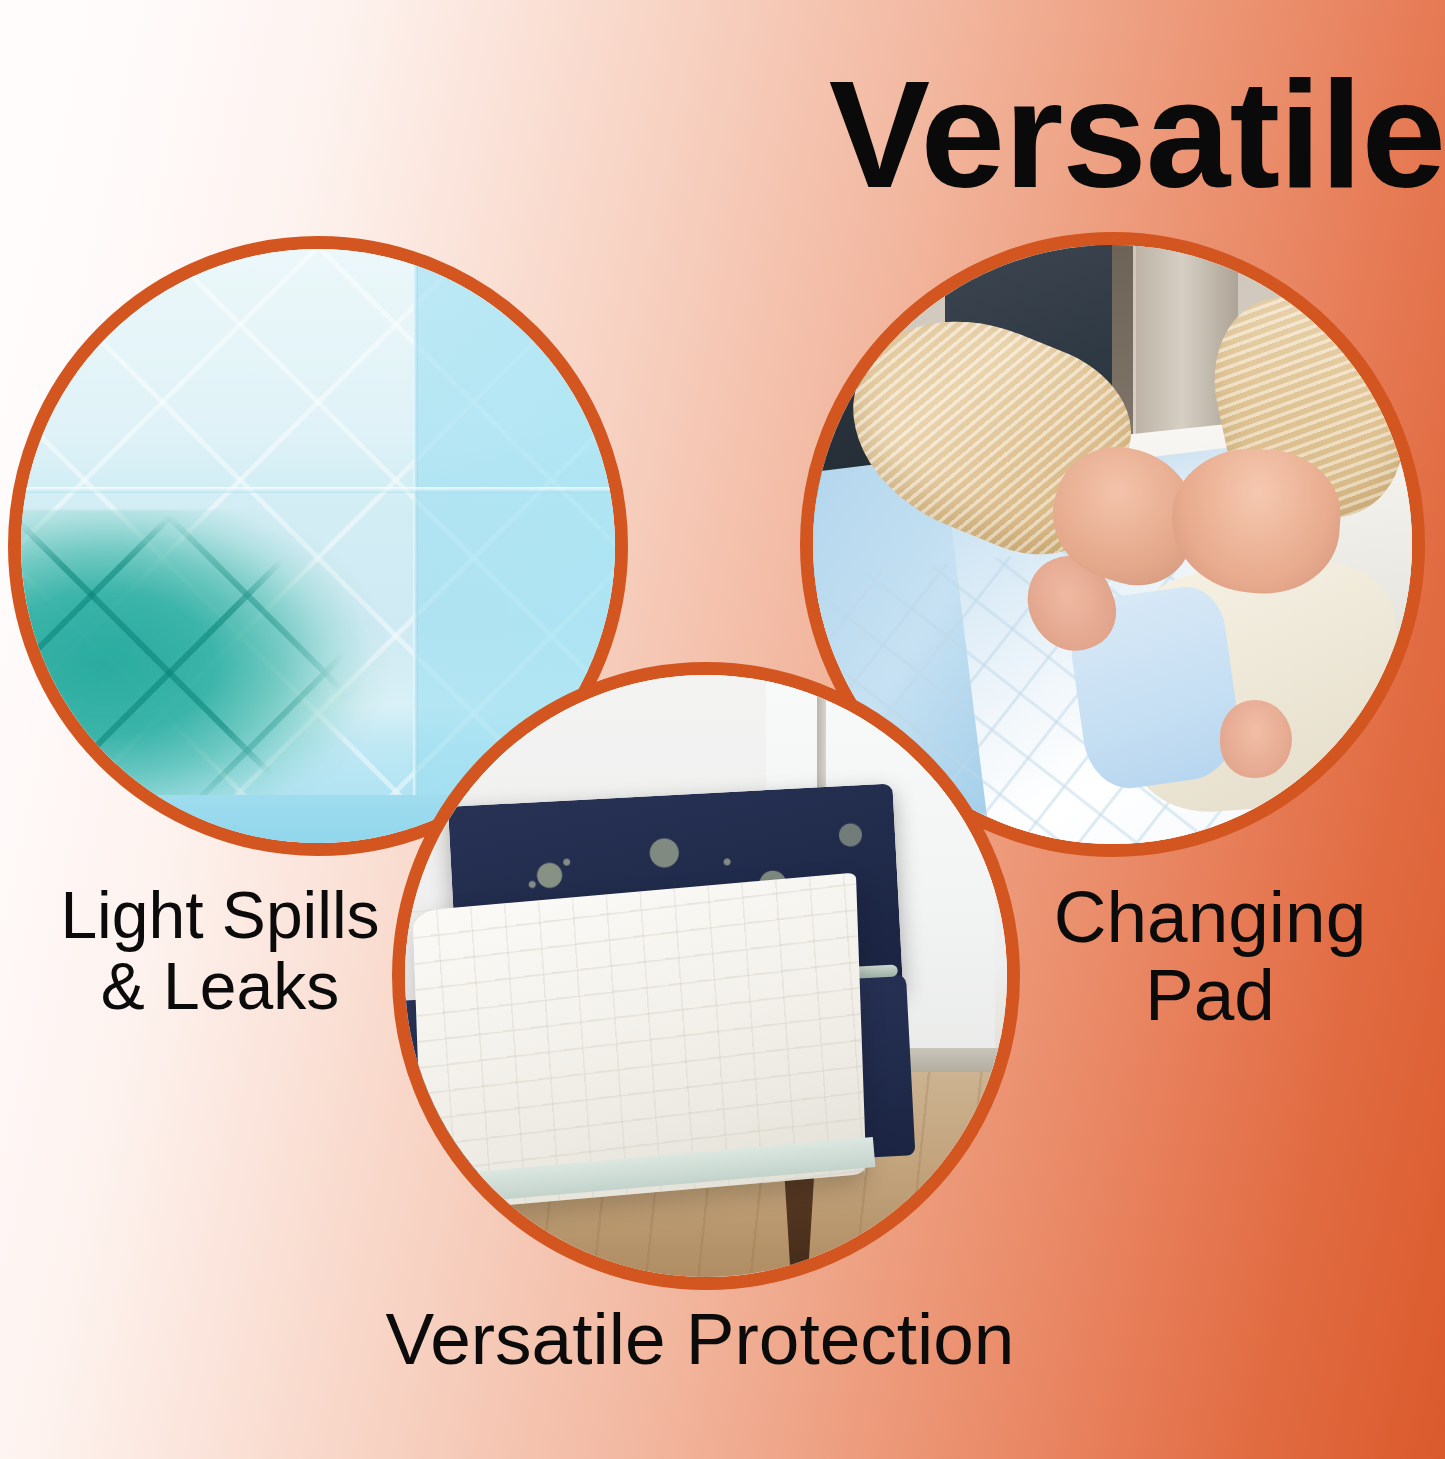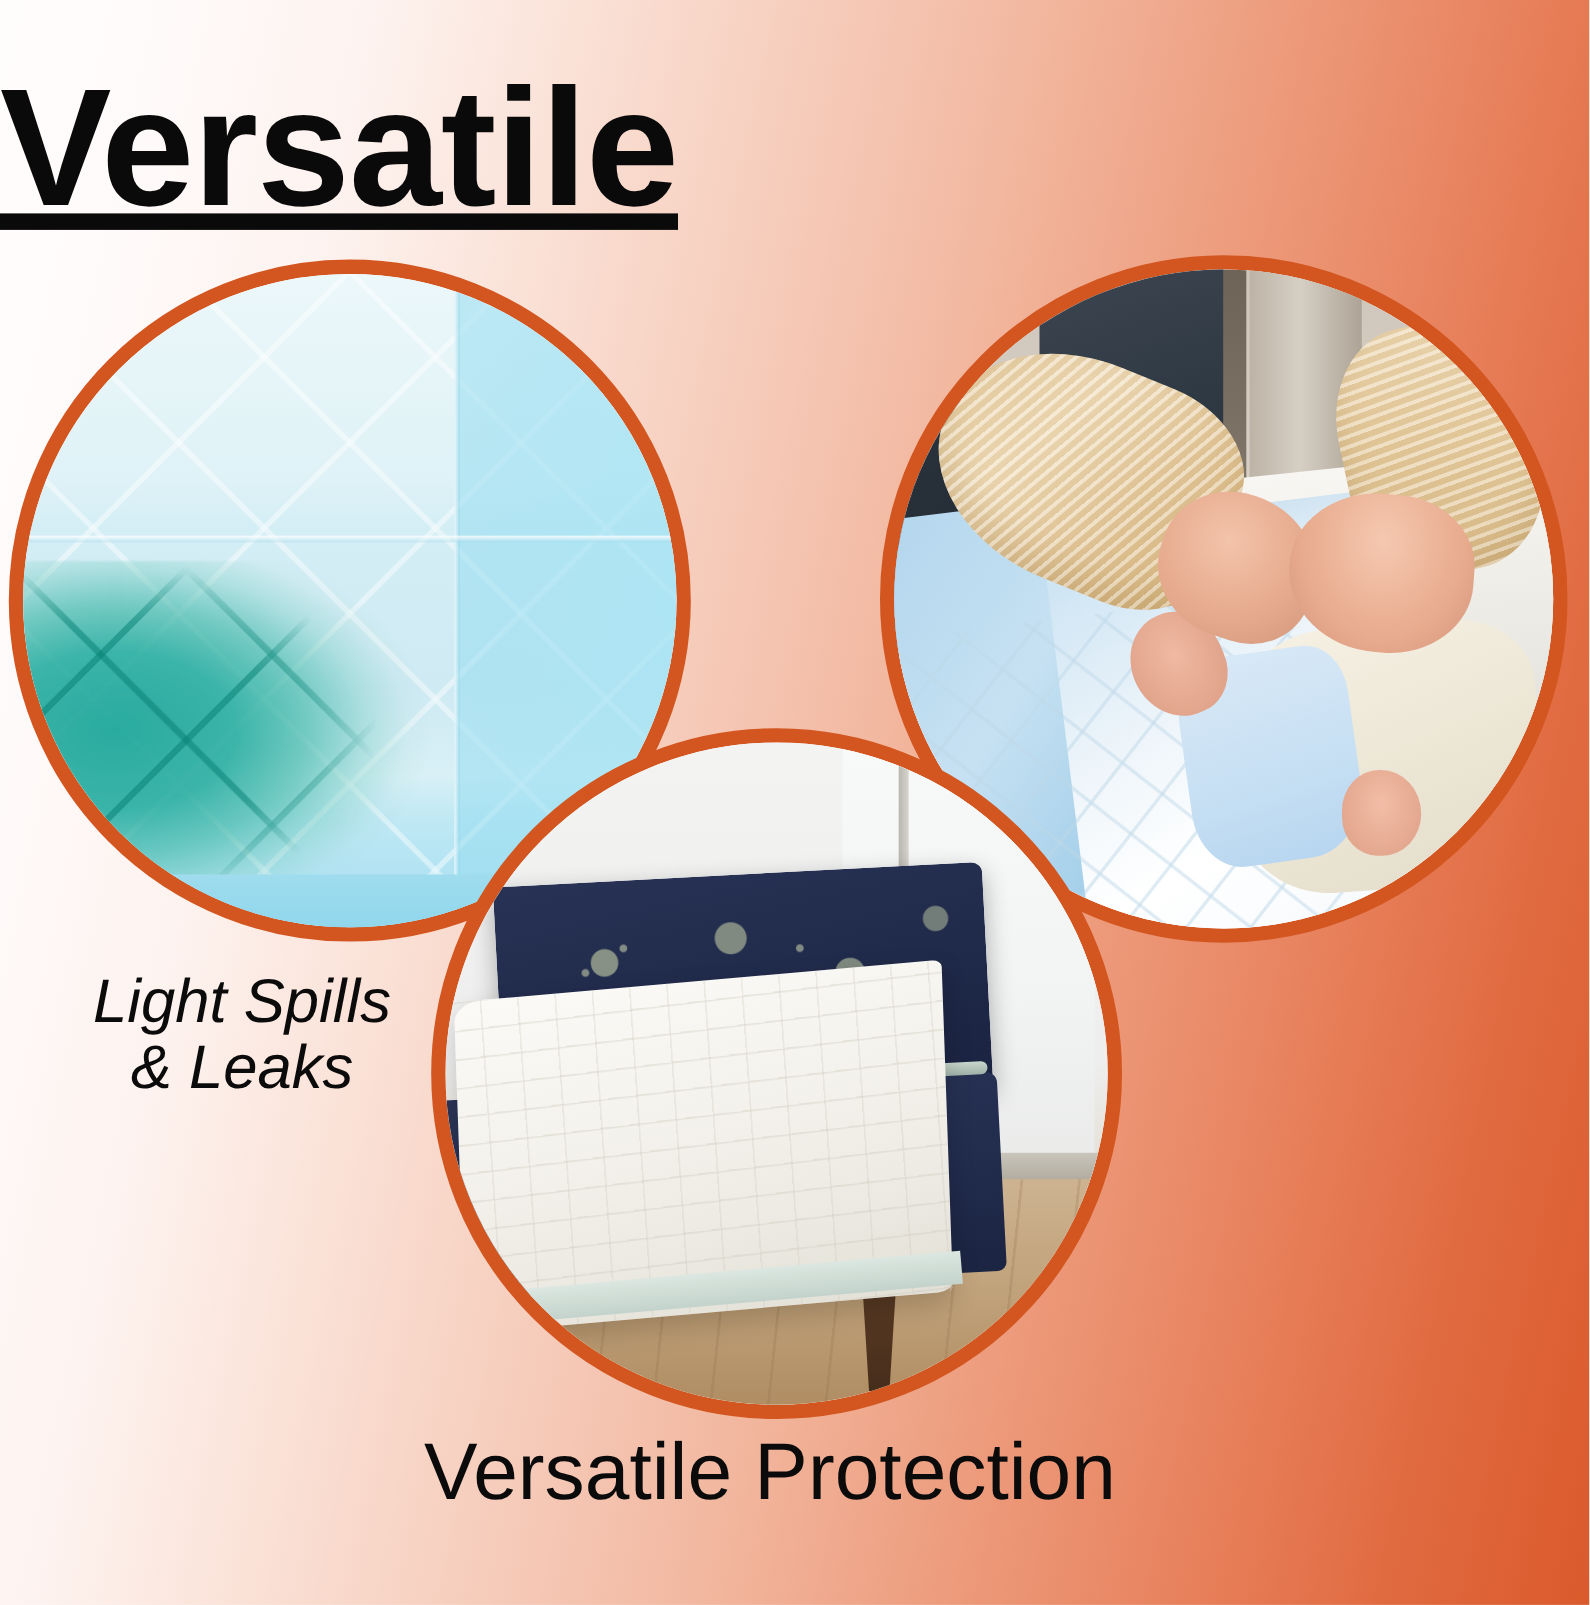--- a/index.html
+++ b/index.html
@@ -28,28 +28,27 @@
         #e16b41  89%,
         #da5a2c 100%);
   }
 
   
   .title {
     position: absolute;
     left: 0;
     top: 58px;
     width: 1445px;
-    text-align: left;
+    text-align: right;
     font-size: 152px;
     line-height: 1.0;
     font-weight: 700;
     letter-spacing: -1px;
     color: #0a0a0a;
     white-space: nowrap;
-    text-decoration: underline;
     -webkit-font-smoothing: antialiased;
   }
 
   
   .circle {
     position: absolute;
     border-radius: 50%;
     box-sizing: border-box;
     border: 13px solid #d3551f;
     overflow: hidden;
@@ -334,21 +333,21 @@
   
   .caption {
     position: absolute;
     color: #0b0b0b;
     font-weight: 400;
     text-align: center;
     line-height: 1.07;
     z-index: 6;
     white-space: pre-line;
   }
-  #caption-spills    { left: 10px;  top: 880px;  width: 420px; font-size: 56px; font-style: italic; }
+  #caption-spills    { left: 10px;  top: 880px;  width: 420px; font-size: 66px; }
   #caption-changing  { left: 1010px; top: 878px; width: 400px; font-size: 73px; }
   #caption-furniture { left: 330px;  top: 1300px; width: 740px; font-size: 73px; }
 </style>
 </head>
 <body>
 
 <div id="poster">
 
   <div class="title">Versatile</div>
 
@@ -403,16 +402,18 @@
       <div class="fur-leg"></div>
       <div class="fur-pad"></div>
       <div class="fur-pad-quilt"></div>
       <div class="fur-pad-hem"></div>
     </div>
   </div>
 
   <div class="caption" id="caption-spills">Light Spills
 &amp; Leaks</div>
 
+  <div class="caption" id="caption-changing">Changing
+Pad</div>
 
   <div class="caption" id="caption-furniture">Versatile Protection</div>
 
 </div>
 
 </body></html>

